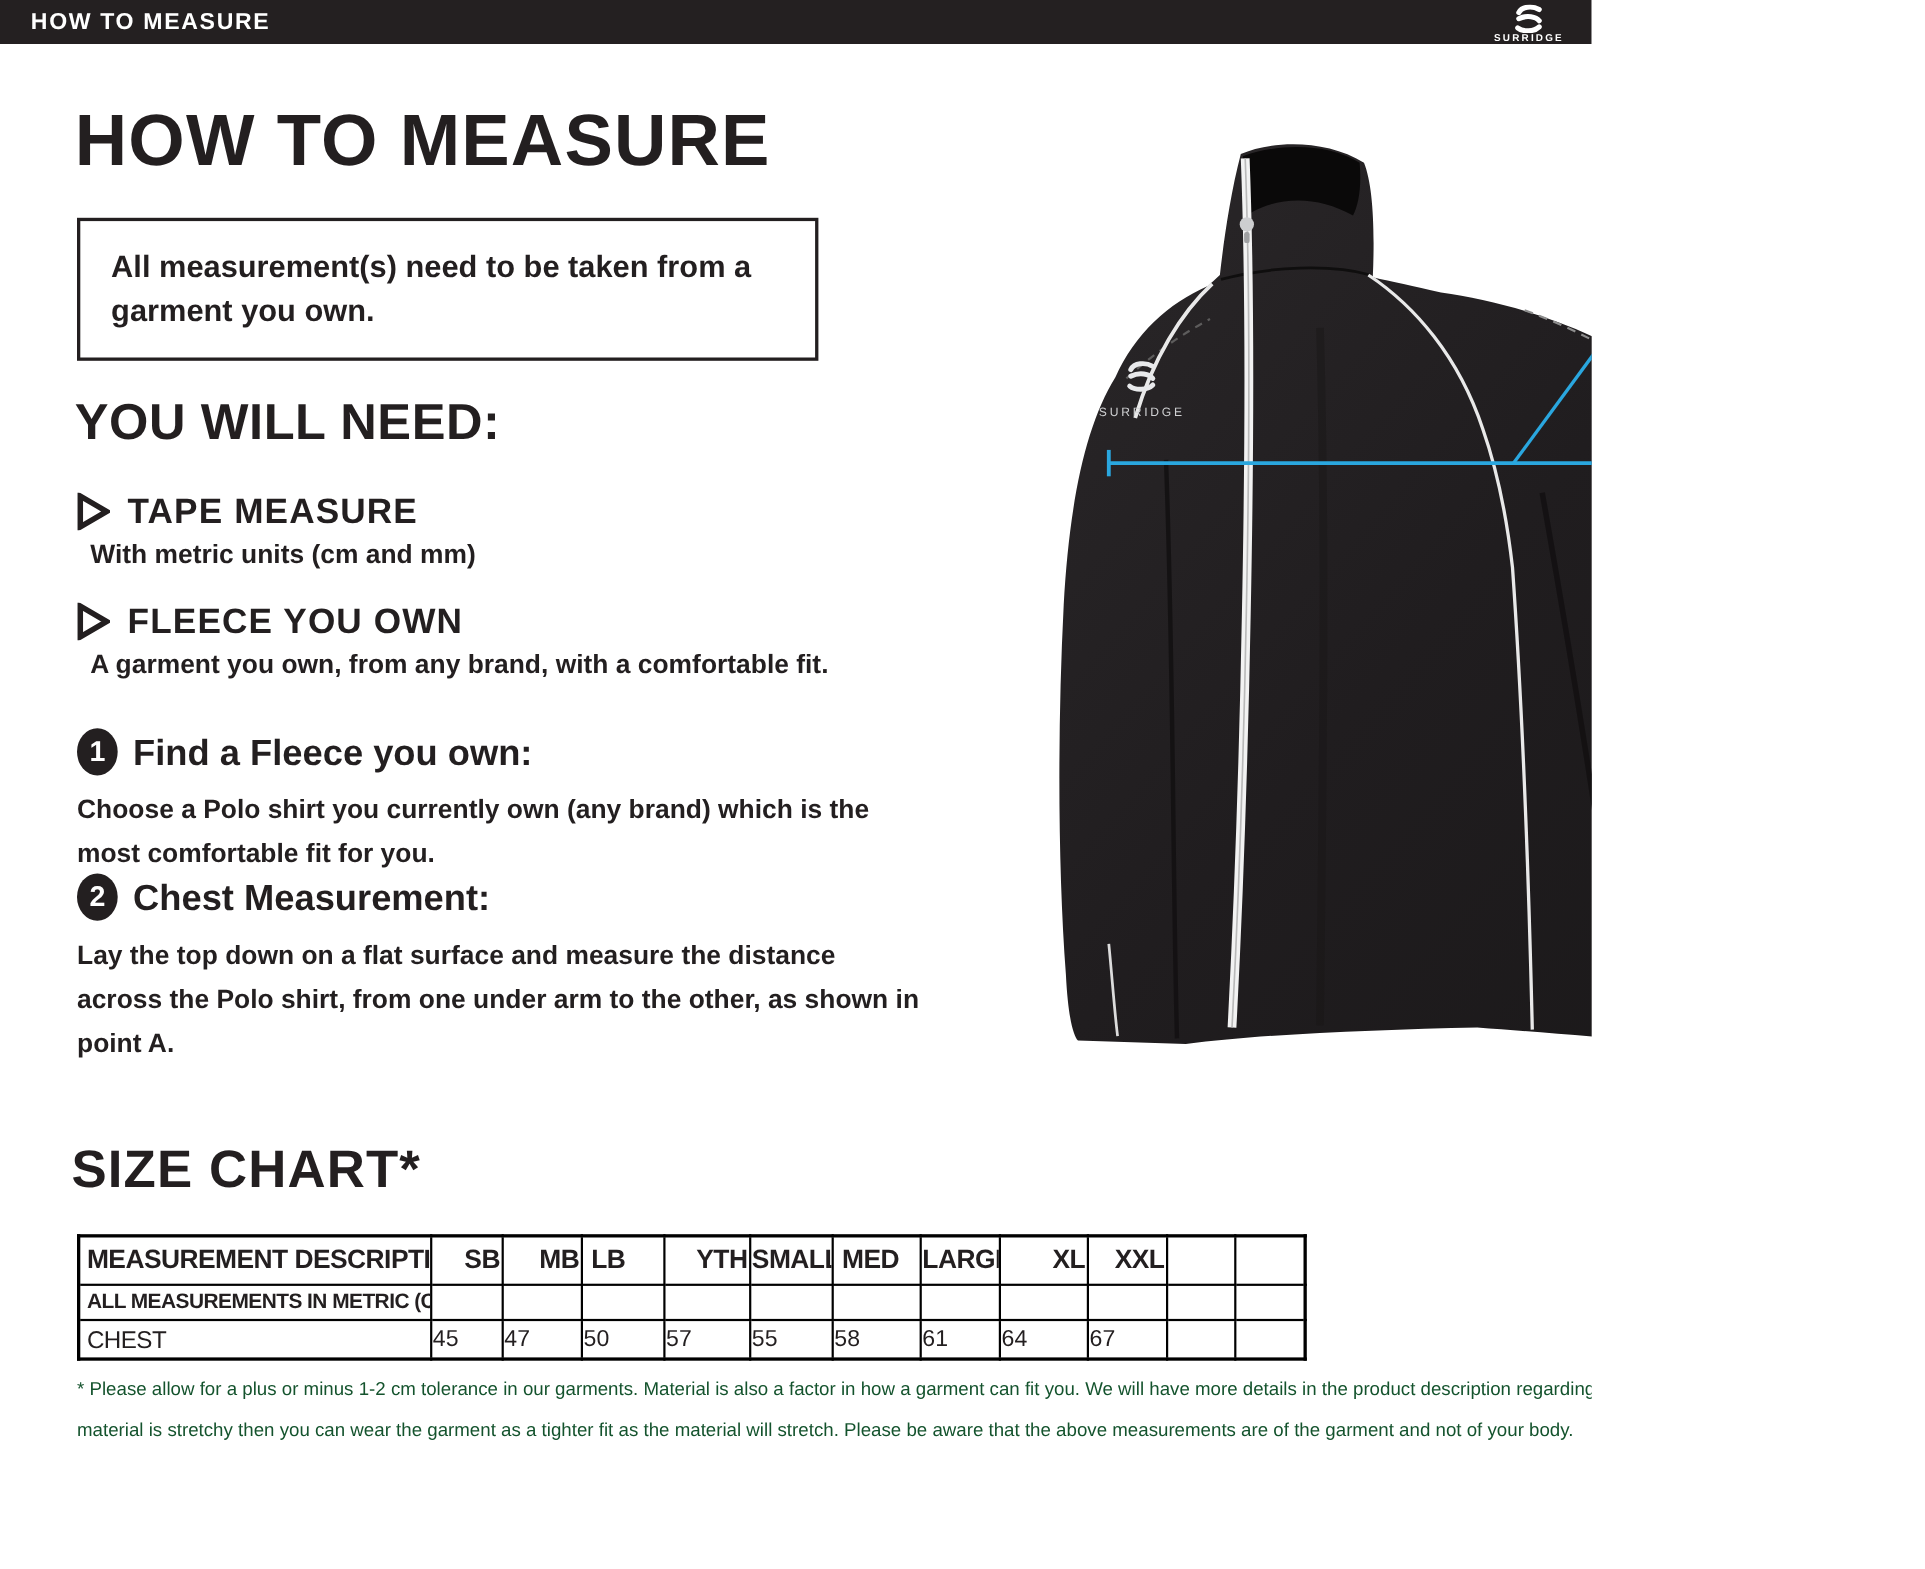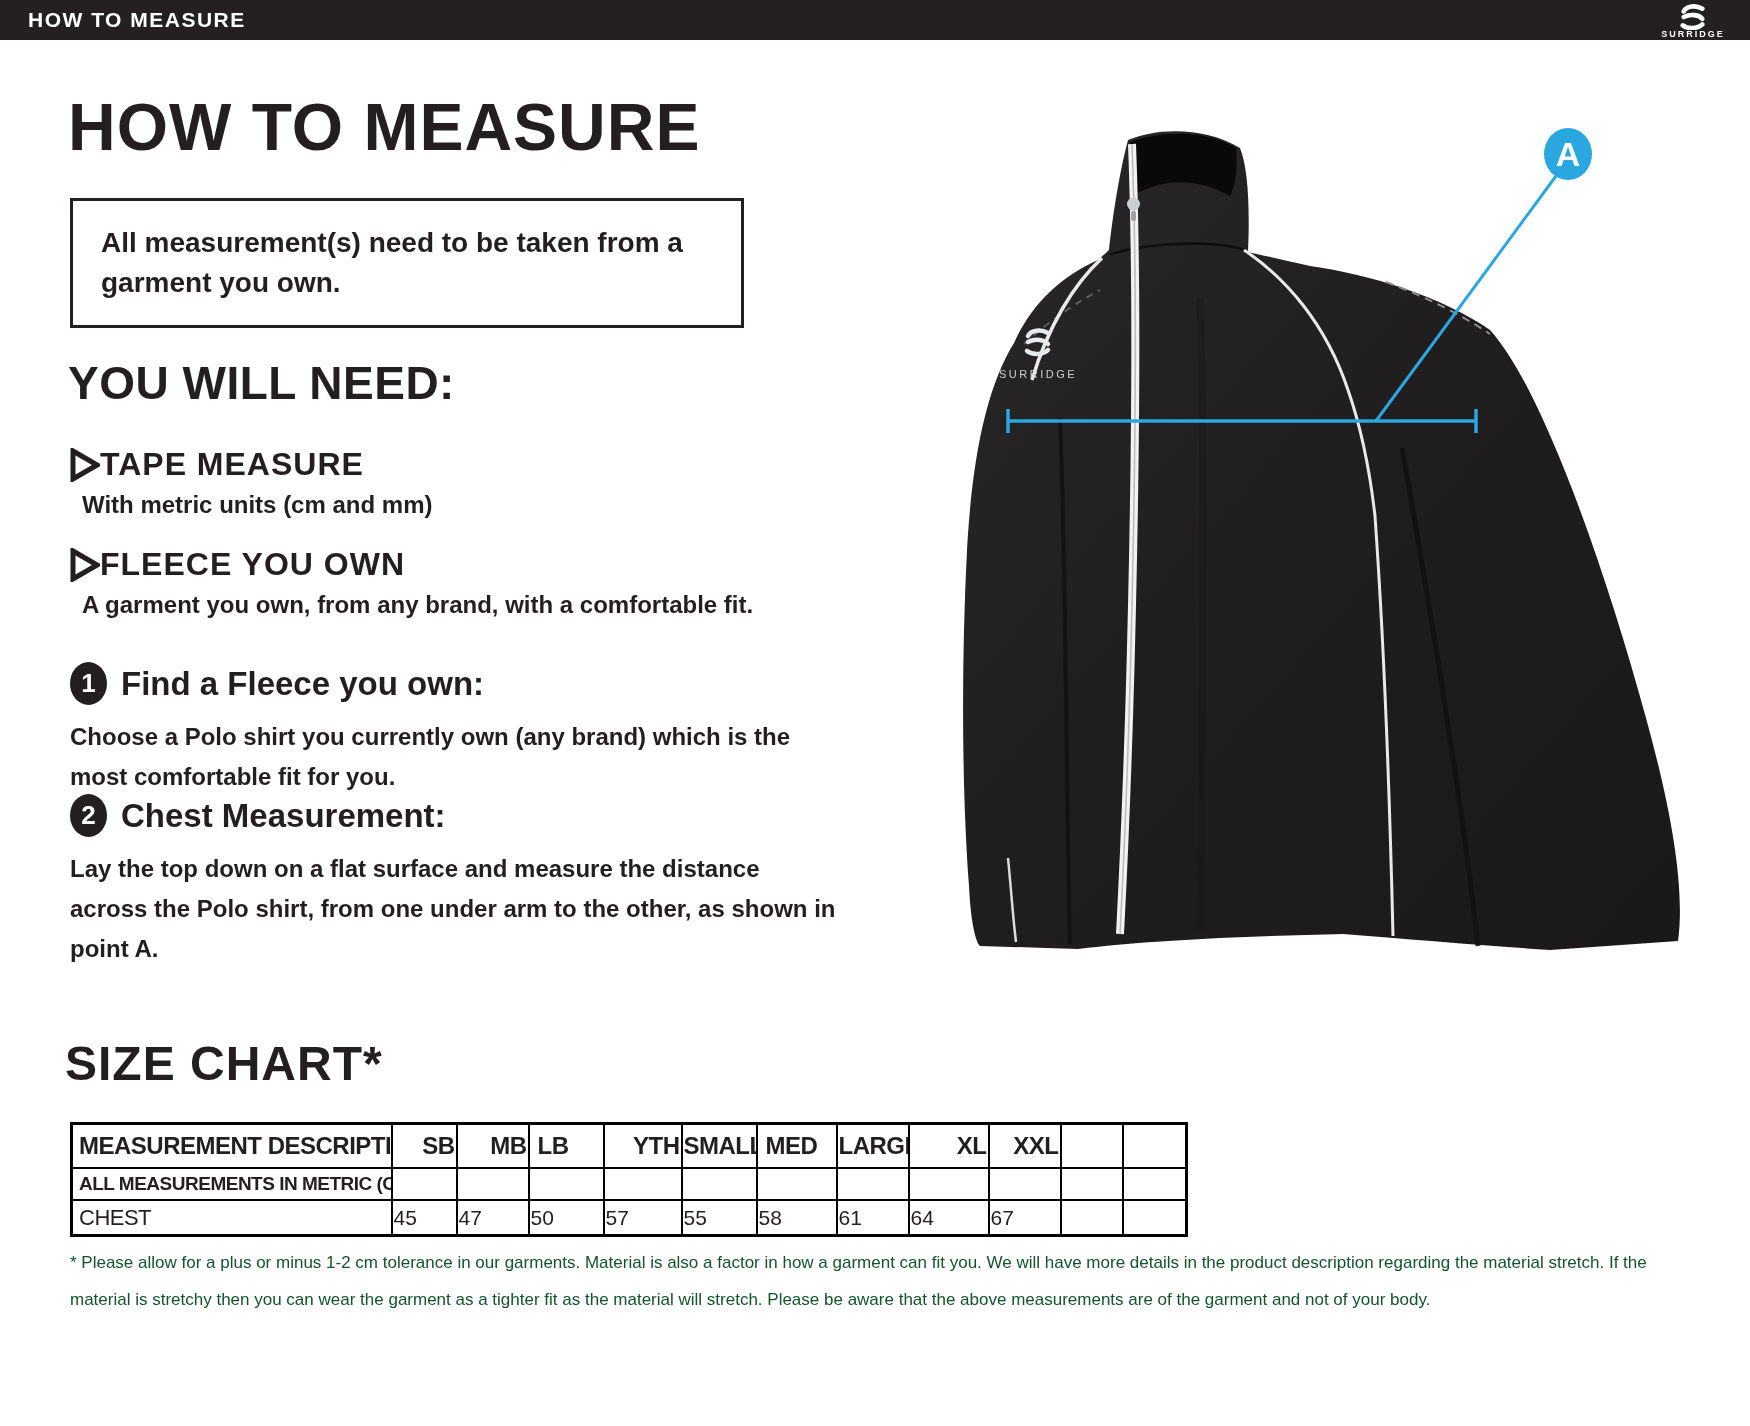--- a/index.html
+++ b/index.html
@@ -1,37 +1,37 @@
 <!DOCTYPE html>
 <html><head>
 <meta charset="utf-8">
 <style>
   html,body{margin:0;padding:0;background:#ffffff;}
-  .page{position:relative;width:1750px;height:1426px;background:#ffffff;overflow:hidden;
+  .page{position:relative;width:1447px;height:1426px;background:#ffffff;overflow:hidden;
         font-family:"Liberation Sans",sans-serif;color:#231f20;}
 
   
   .topbar{position:absolute;left:0;top:0;width:100%;height:40px;background:#242021;
           display:flex;align-items:center;}
   .topbar-title{color:#ffffff;font-size:21px;font-weight:bold;letter-spacing:1.5px;margin-left:28px;}
   .topbar-logo{position:absolute;right:14px;top:2px;width:86px;height:38px;display:flex;
                flex-direction:column;align-items:center;justify-content:center;}
   .topbar-logo .brandname{color:#ffffff;font-size:9px;font-weight:bold;letter-spacing:2px;margin-top:-1px;}
 
   
   .h1{position:absolute;left:68px;top:94px;font-size:66px;font-weight:bold;letter-spacing:1px;line-height:1;}
 
   
   .notice{position:absolute;left:70px;top:198px;width:612px;border:3px solid #231f20;
           padding:22px 28px;font-size:28px;font-weight:bold;line-height:40px;}
 
   
   .ywn-heading{position:absolute;left:68px;top:356px;font-size:46px;font-weight:bold;letter-spacing:0.5px;}
   .need-item{position:absolute;left:70px;}
-  .need-title-row{display:flex;align-items:center;gap:0;}
+  .need-title-row{display:flex;align-items:center;gap:16px;}
   .need-title{font-size:32px;font-weight:bold;letter-spacing:1px;}
   .need-sub{font-size:24px;font-weight:bold;margin-top:8px;margin-left:12px;}
   .tri-icon{width:30px;height:34px;display:block;}
 
   
   .step{position:absolute;left:70px;}
   .step-title-row{display:flex;align-items:center;gap:14px;}
   .step-badge{width:37px;height:43px;border-radius:50%;background:#231f20;color:#fff;
               display:flex;align-items:center;justify-content:center;font-size:26px;font-weight:bold;flex:0 0 auto;}
   .step-title{font-size:33px;font-weight:bold;}

